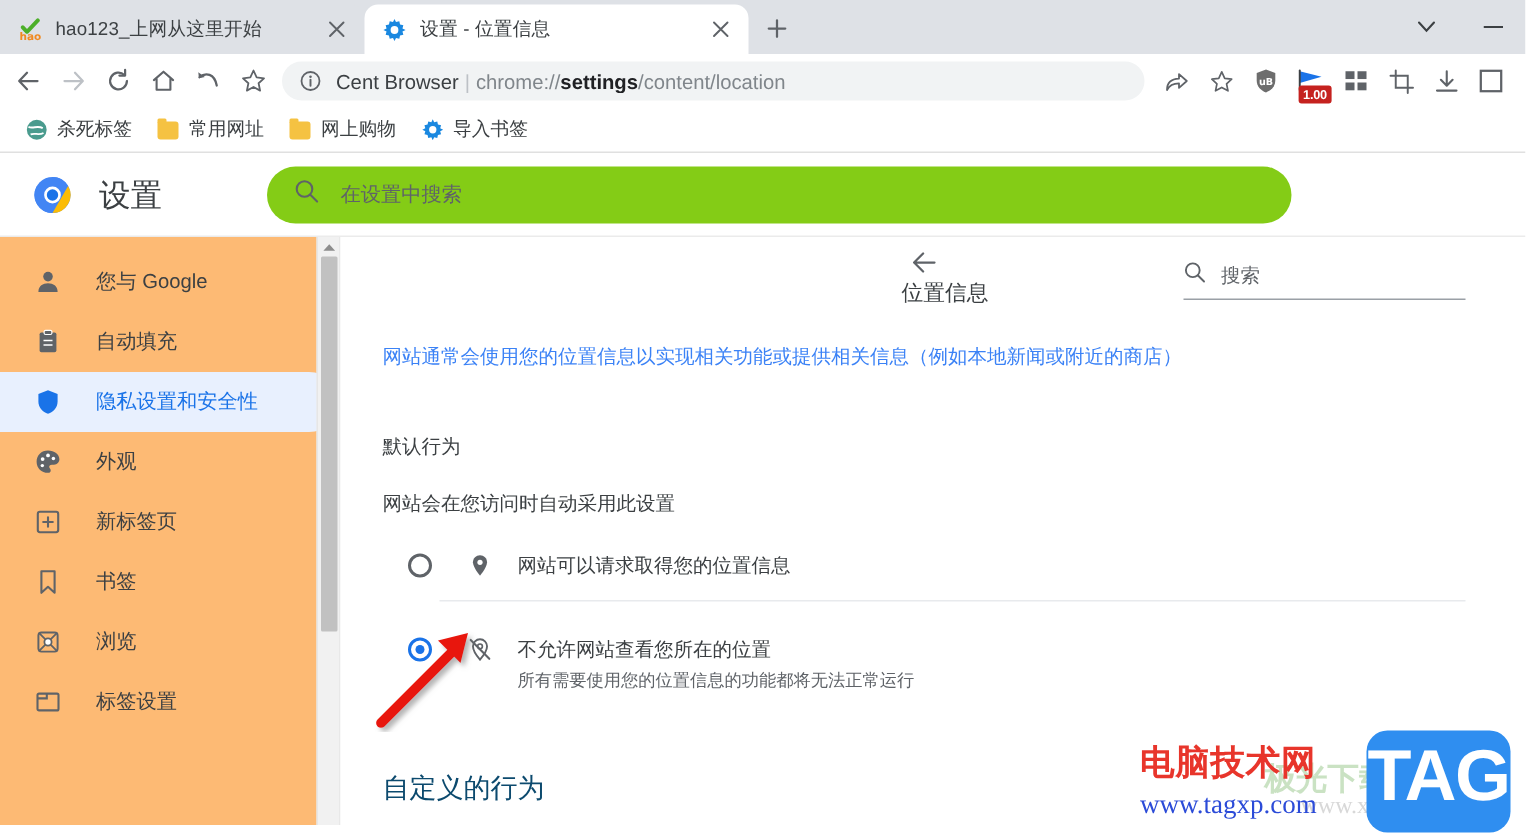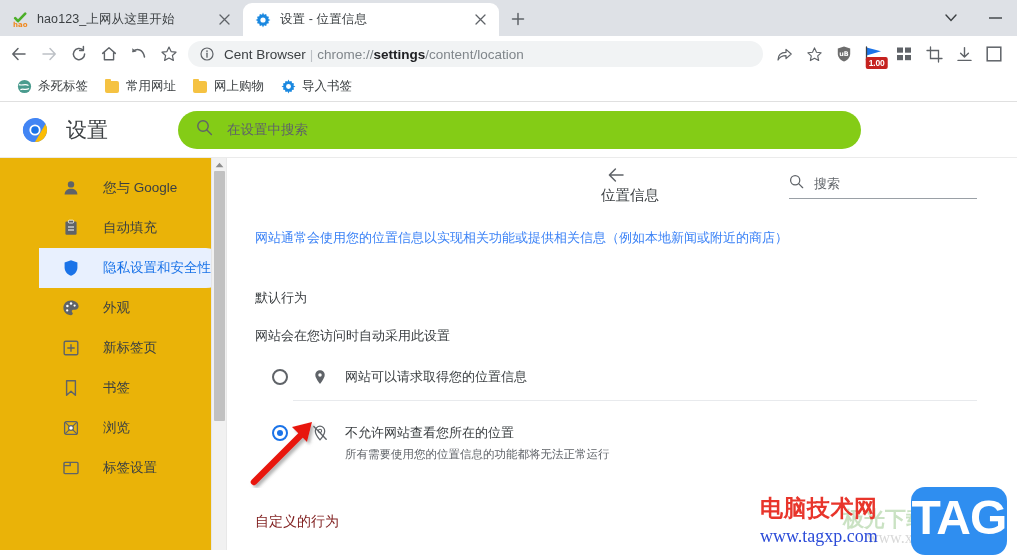--- a/index.html
+++ b/index.html
@@ -125,22 +125,22 @@
     background: #84cc16; border-radius: 19px;
     display: flex; align-items: center; padding: 0 18px; gap: 14px;
   }
   .ss-ph { font-size: 13.5px; color: #5f6368; }
 
   
   .body-wrap { display: flex; height: 392px; background: #fff; position: relative; }
 
   
   .sidebar {
-    width: 226px; flex: 0 0 226px; background: #eab308;
-    padding-top: 10px; position: relative; padding-left: 39px;
+    width: 226px; flex: 0 0 226px; background: #fdba74;
+    padding-top: 10px; position: relative;
   }
   .nav-item {
     height: 40px; display: flex; align-items: center;
     gap: 22px; padding-left: 22px; margin-right: 0;
     border-radius: 0 20px 20px 0; color: #3c4043; font-size: 13.5px;
   }
   .nav-item .nav-ico { width: 20px; height: 20px; flex: 0 0 20px; display:flex; align-items:center; justify-content:center; color:#5f6368; }
   .nav-item.active { background: #e8f0fe; color: #1a73e8; }
   .nav-item.active .nav-ico { color: #1a73e8; }
 
@@ -202,21 +202,21 @@
   .radio-ico {
     width: 18px; height: 18px; flex: 0 0 18px; margin-left: 23px;
     color: #5f6368; display: flex; align-items: center; justify-content: center;
   }
   .radio-txt { margin-left: 16px; }
   .radio-label { font-size: 13px; color: #3c4043; line-height: 1.45; }
   .radio-sub { font-size: 11.5px; color: #5f6368; margin-top: 3px; line-height: 1.45; }
   .hr-sep {
     height: 1px; background: #e8eaed; margin-left: 38px;
   }
-  .custom-label { font-size: 14px; color: #7f1d1d; margin-top: 36px; }
+  .custom-label { font-size: 18px; color: #0c4a6e; margin-top: 36px; }
 
   
   .annot-arrow {
     position: absolute; left: 246px; top: 418px;
     width: 80px; height: 70px; pointer-events: none; z-index: 30;
   }
 
   
   .watermark {
     position: absolute; right: 10px; bottom: 2px; z-index: 25;

